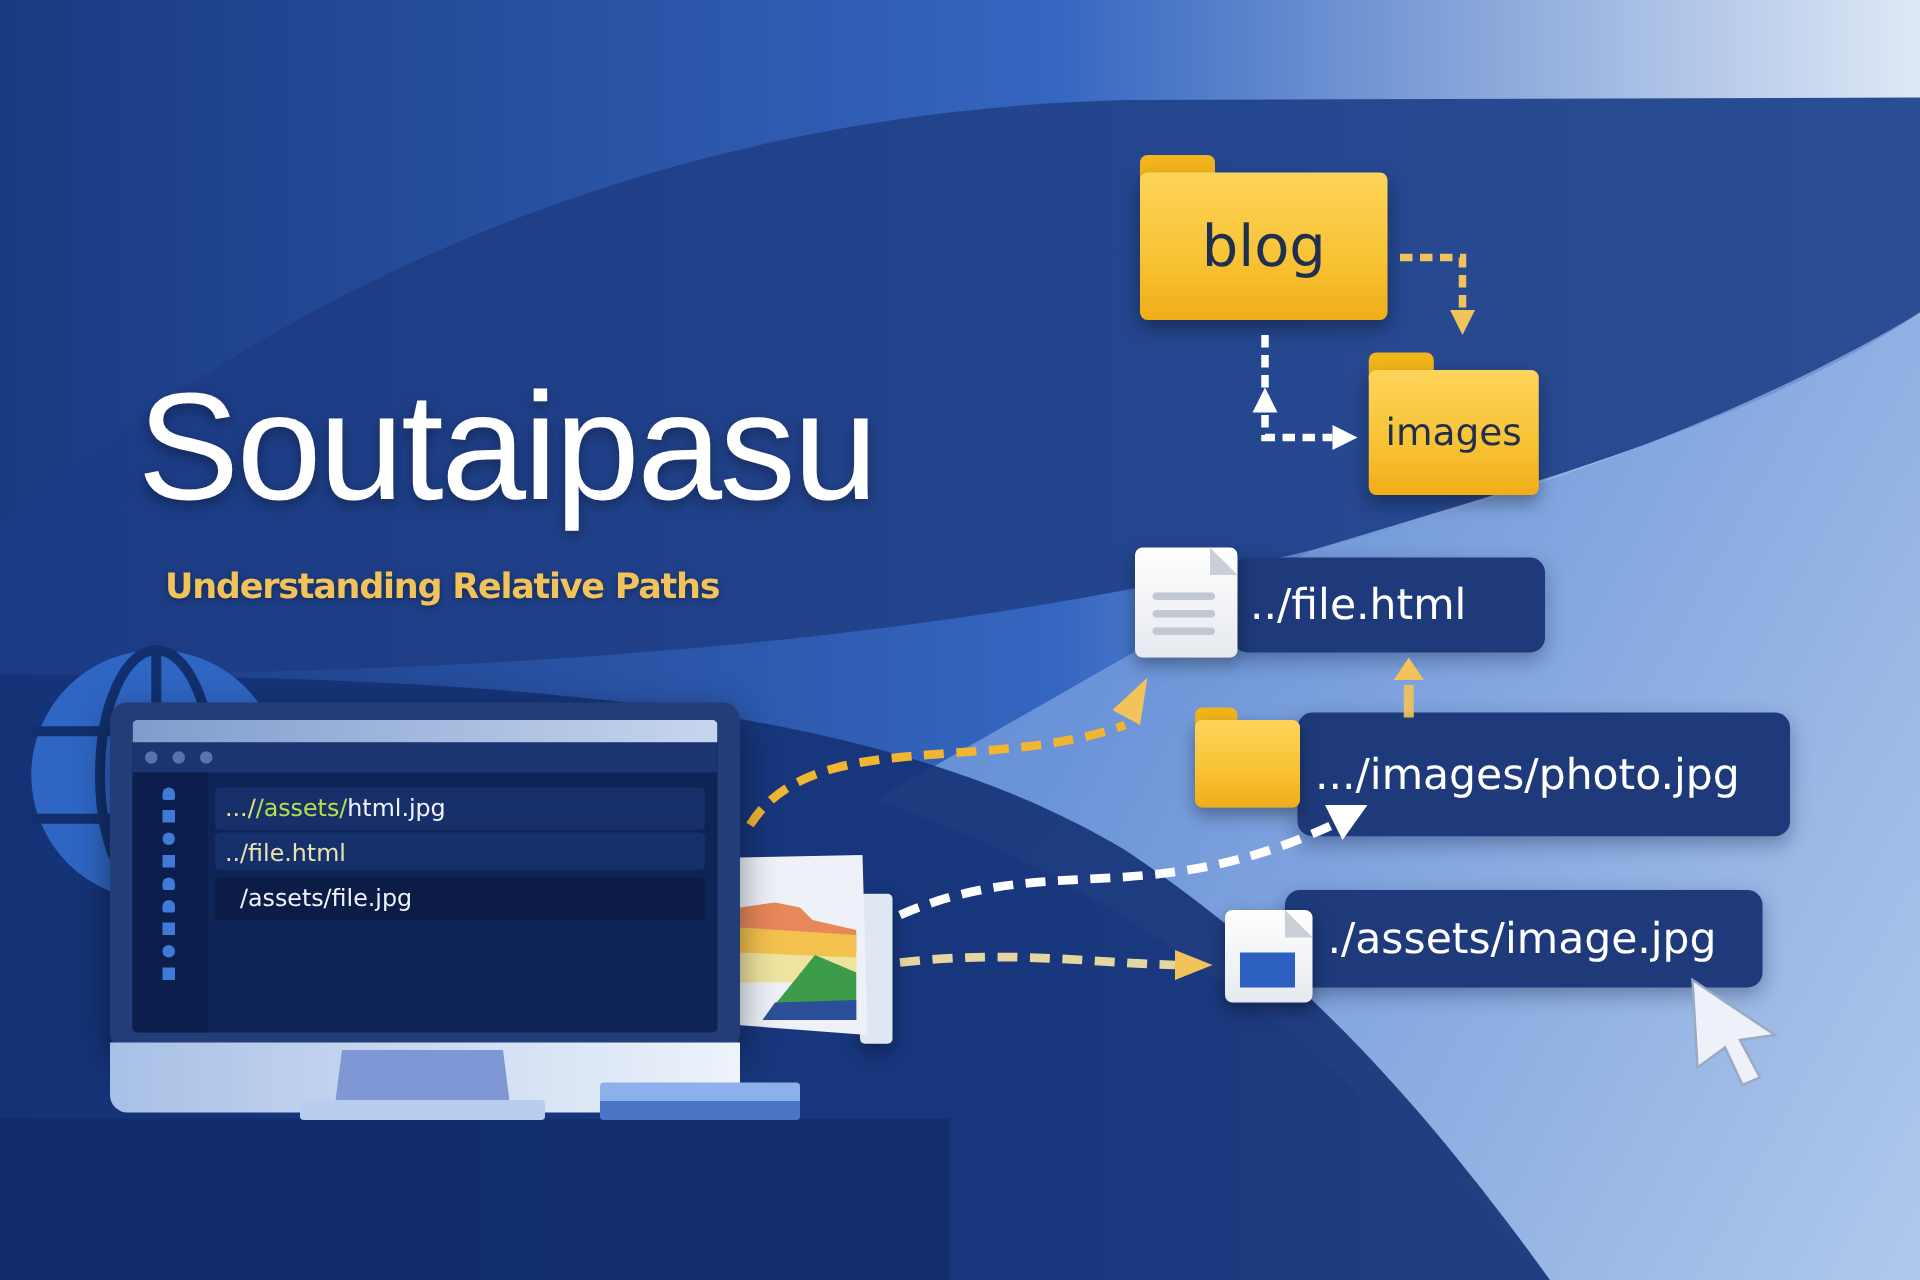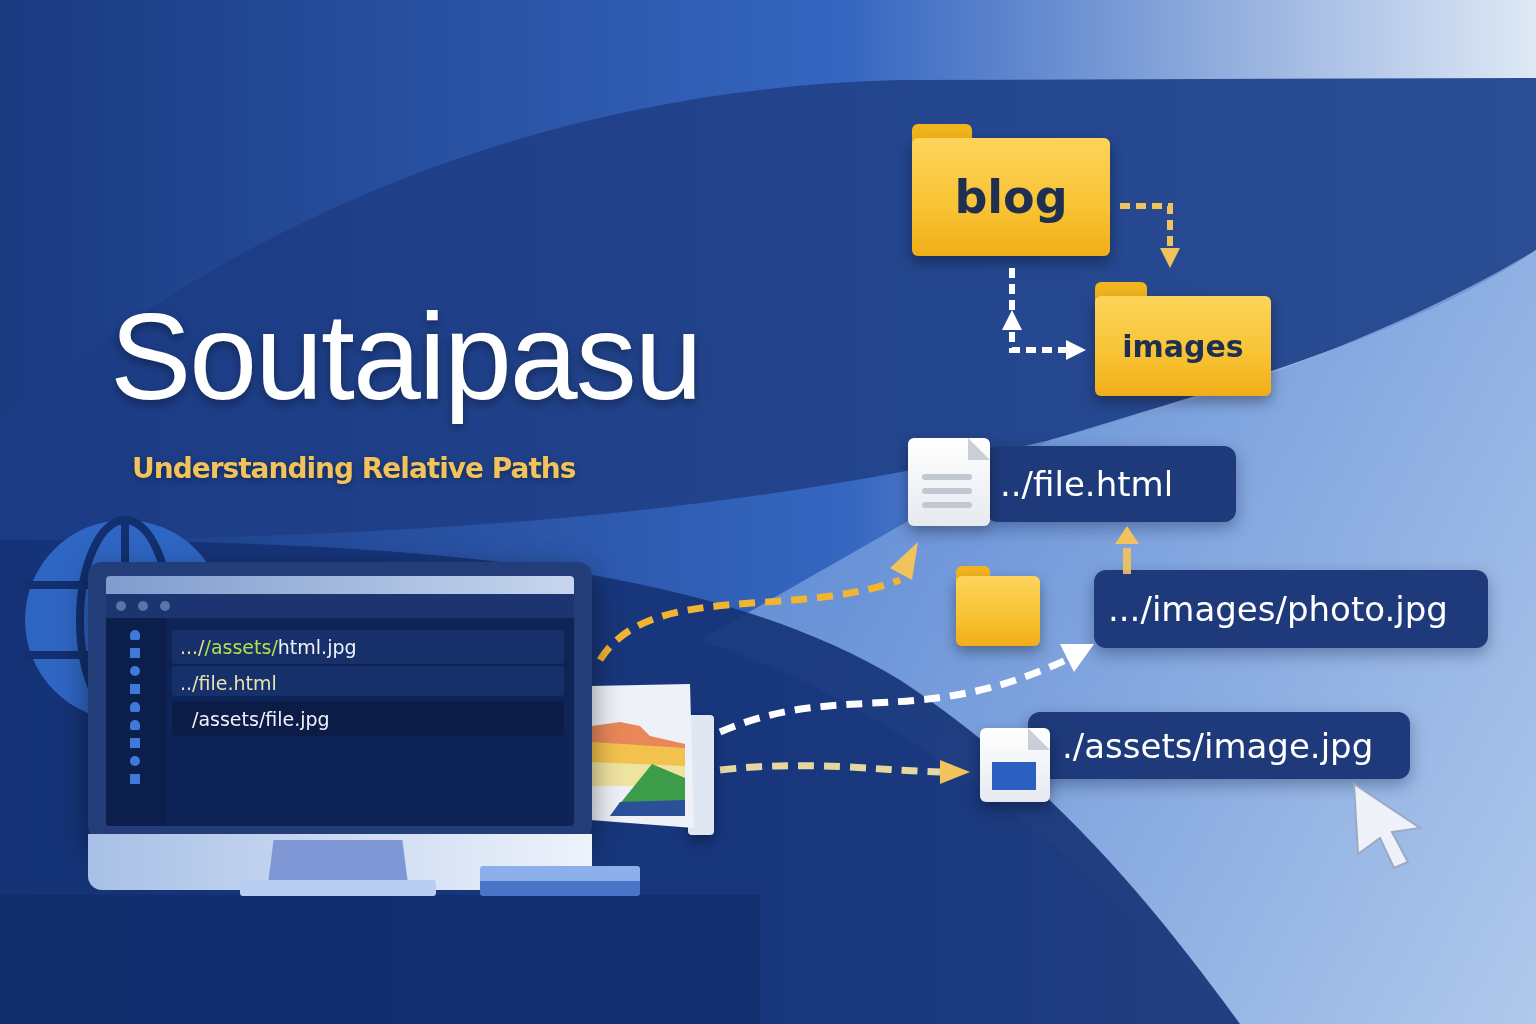--- a/index.html
+++ b/index.html
@@ -3,21 +3,21 @@
 <meta charset="utf-8">
 <style>
   html,body{margin:0;padding:0;}
   body{width:1536px;height:1024px;overflow:hidden;position:relative;font-family:"DejaVu Sans",sans-serif;background:#1d3f86;}
   .bg{position:absolute;inset:0;}
   .abs{position:absolute;}
   .title{position:absolute;left:110px;top:296px;font-family:"Liberation Sans",sans-serif;font-weight:400;font-size:122px;color:#ffffff;letter-spacing:-2px;line-height:1;text-shadow:0 4px 10px rgba(0,0,0,.35);}
   .subtitle{position:absolute;left:132px;top:452px;font-family:"DejaVu Sans",sans-serif;font-weight:700;font-size:28px;color:#f2c35a;letter-spacing:-1px;text-shadow:0 2px 6px rgba(0,0,0,.35);}
   .folder{position:absolute;}
   .folder .tab{position:absolute;left:0;top:0;height:22px;border-radius:6px 6px 0 0;background:#f3b51c;}
-  .folder .body{position:absolute;left:0;right:0;bottom:0;border-radius:6px;background:linear-gradient(180deg,#fdd45a 0%,#f8c233 60%,#f1ad18 100%);box-shadow:0 6px 14px rgba(0,0,0,.35);display:flex;align-items:center;justify-content:center;font-family:"DejaVu Sans",sans-serif;font-weight:700;color:#1f2f4f;}
+  .folder .body{position:absolute;left:0;right:0;bottom:0;border-radius:6px;background:linear-gradient(180deg,#fdd45a 0%,#f8c233 60%,#f1ad18 100%);box-shadow:0 6px 14px rgba(0,0,0,.35);display:flex;align-items:center;justify-content:center;font-family:"DejaVu Sans",sans-serif;font-weight:400;color:#1f2f4f;}
   .pill{position:absolute;background:#1e3a7a;border-radius:12px;box-shadow:0 6px 16px rgba(10,20,60,.35);color:#ffffff;font-family:"DejaVu Sans",sans-serif;font-size:34px;display:flex;align-items:center;padding-left:14px;box-sizing:border-box;}
   .doc{position:absolute;background:linear-gradient(180deg,#ffffff,#e6e9ef);border-radius:6px;box-shadow:0 6px 14px rgba(0,0,0,.35);}
   .doc .fold{position:absolute;right:0;top:0;width:0;height:0;border-left:22px solid #c9ced8;border-top:22px solid transparent;}
   .monitor{position:absolute;left:88px;top:562px;width:504px;height:278px;border-radius:14px;background:#223d78;box-shadow:0 10px 30px rgba(0,0,0,.45);}
   .screen{position:absolute;left:18px;top:14px;right:18px;bottom:14px;background:#0f2456;border-radius:4px;overflow:hidden;}
   .titlebar{height:18px;background:linear-gradient(90deg,#7f9ccd,#c7d6ee);}
   .toolbar{height:24px;background:#1c3470;display:flex;align-items:center;padding-left:10px;gap:12px;}
   .dot{width:10px;height:10px;border-radius:50%;background:#5a74aa;}
   .gutter{position:absolute;left:0;top:42px;width:60px;bottom:0;background:#0c1f4c;}
   .gicon{position:absolute;left:24px;width:10px;height:10px;background:#3f7ad8;}
@@ -60,21 +60,21 @@
   </g>
 </svg>
 
 <div class="title">Soutaipasu</div>
 <div class="subtitle">Understanding Relative Paths</div>
 
 <div class="folder" style="left:912px;top:124px;width:198px;height:132px;">
   <div class="tab" style="width:60px;"></div>
   <div class="body" style="top:14px;font-size:46px;">blog</div>
 </div>
-<div class="folder" style="left:1095px;top:282px;width:176px;height:114px;">
+<div class="folder" style="left:1095px;top:282px;width:136px;height:114px;">
   <div class="tab" style="width:52px;"></div>
   <div class="body" style="top:14px;font-size:30px;">images</div>
 </div>
 
 <svg class="abs" style="left:990px;top:190px" width="220" height="180" viewBox="0 0 220 180">
   <path d="M130,16 L180,16 L180,60" stroke="#f2c35a" stroke-width="6" stroke-dasharray="10,6" fill="none"></path>
   <polygon points="170,58 190,58 180,78" fill="#f2c35a"></polygon>
   <path d="M22,78 L22,160 L76,160" stroke="#ffffff" stroke-width="6" stroke-dasharray="10,6" fill="none"></path>
   <polygon points="12,140 32,140 22,120" fill="#ffffff"></polygon>
   <polygon points="76,150 96,160 76,170" fill="#ffffff"></polygon>
@@ -83,33 +83,33 @@
 <div class="pill" style="left:986px;top:446px;width:250px;height:76px;">
   <span>../file.html</span>
 </div>
 <div class="doc" style="left:908px;top:438px;width:82px;height:88px;">
   <div class="fold"></div>
   <div style="position:absolute;left:14px;top:36px;width:50px;height:6px;background:#c2c8d2;border-radius:3px;"></div>
   <div style="position:absolute;left:14px;top:50px;width:50px;height:6px;background:#c2c8d2;border-radius:3px;"></div>
   <div style="position:absolute;left:14px;top:64px;width:50px;height:6px;background:#c2c8d2;border-radius:3px;"></div>
 </div>
 
-<div class="pill" style="left:1094px;top:570px;width:394px;height:78px;">
+<div class="pill" style="left:1038px;top:570px;width:394px;height:99px;">
   <span>.../images/photo.jpg</span>
 </div>
 <div class="folder" style="left:956px;top:566px;width:84px;height:80px;">
   <div class="tab" style="width:34px;"></div>
   <div class="body" style="top:10px;"></div>
 </div>
 <svg class="abs" style="left:1112px;top:524px" width="30" height="56" viewBox="0 0 30 56">
   <polygon points="3,20 27,20 15,2" fill="#f2c35a"></polygon>
   <rect x="11" y="24" width="8" height="26" fill="#f2c35a" opacity="0.9"></rect>
 </svg>
 
-<div class="pill" style="left:1028px;top:712px;width:382px;height:67px;">
+<div class="pill" style="left:1028px;top:712px;width:382px;height:78px;">
   <span style="padding-left:20px;">./assets/image.jpg</span>
 </div>
 <div class="doc" style="left:980px;top:728px;width:70px;height:74px;">
   <div class="fold"></div>
   <div style="position:absolute;left:12px;top:34px;width:44px;height:28px;background:#2d5fc1;"></div>
 </div>
 
 <svg class="abs" style="left:1348px;top:780px" width="80" height="90" viewBox="0 0 80 90">
   <polygon points="6,4 72,48 44,52 60,82 46,88 32,58 10,74" fill="#eef2f8" stroke="#9aa9c4" stroke-width="2"></polygon>
 </svg>

